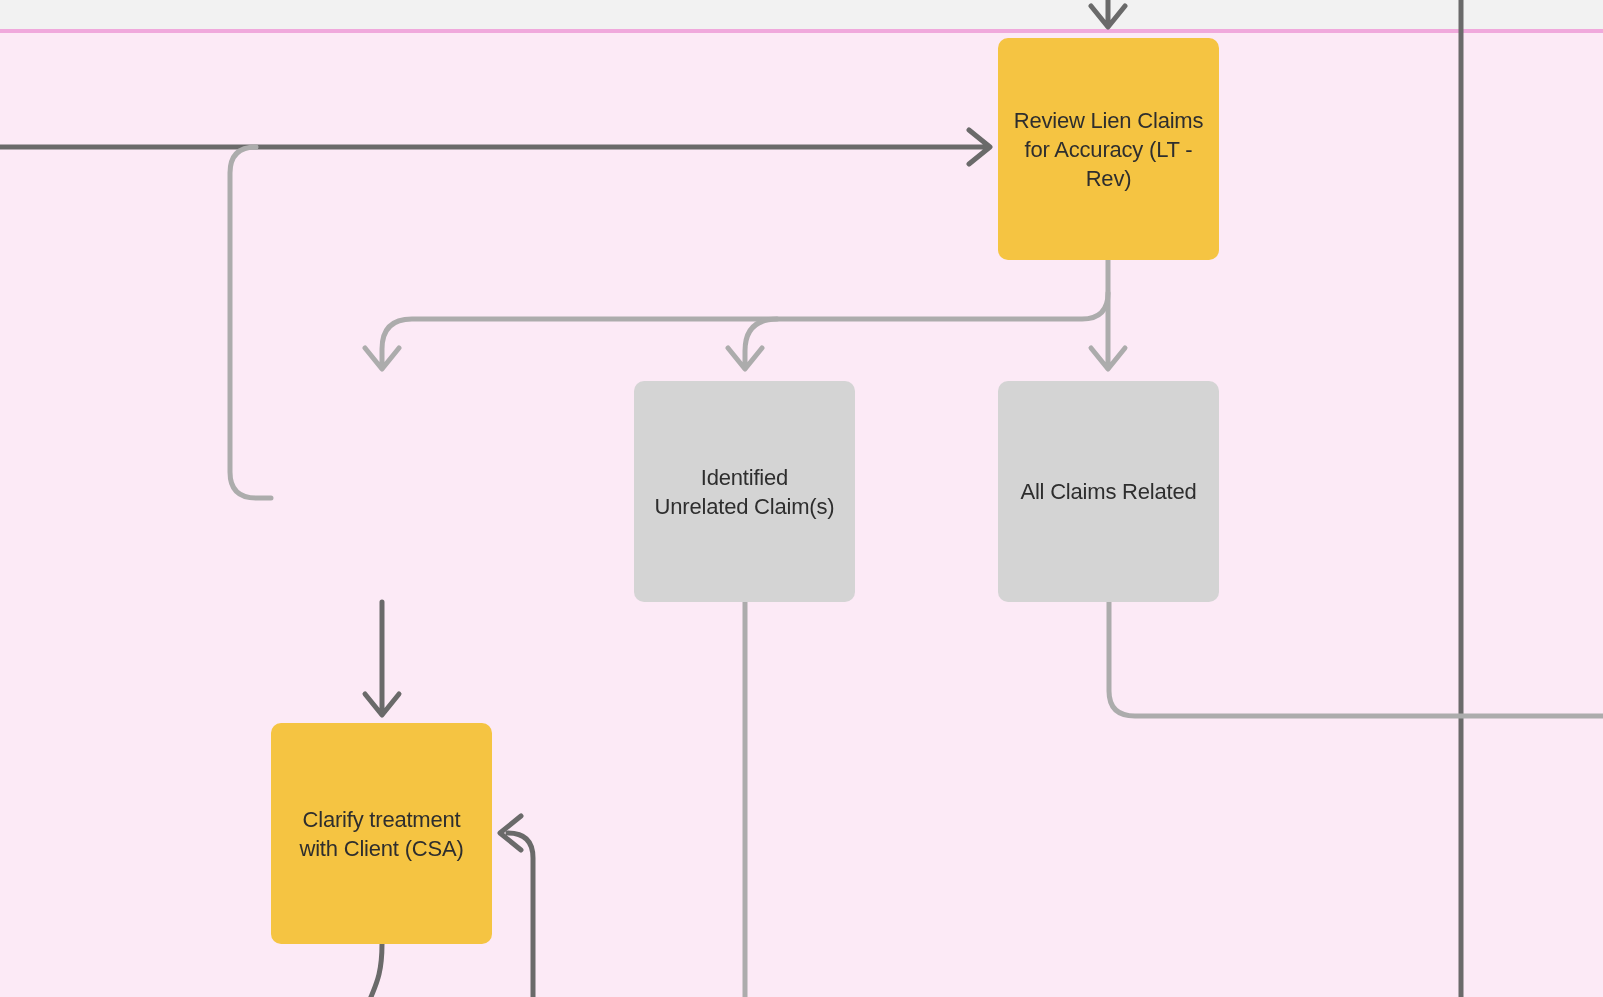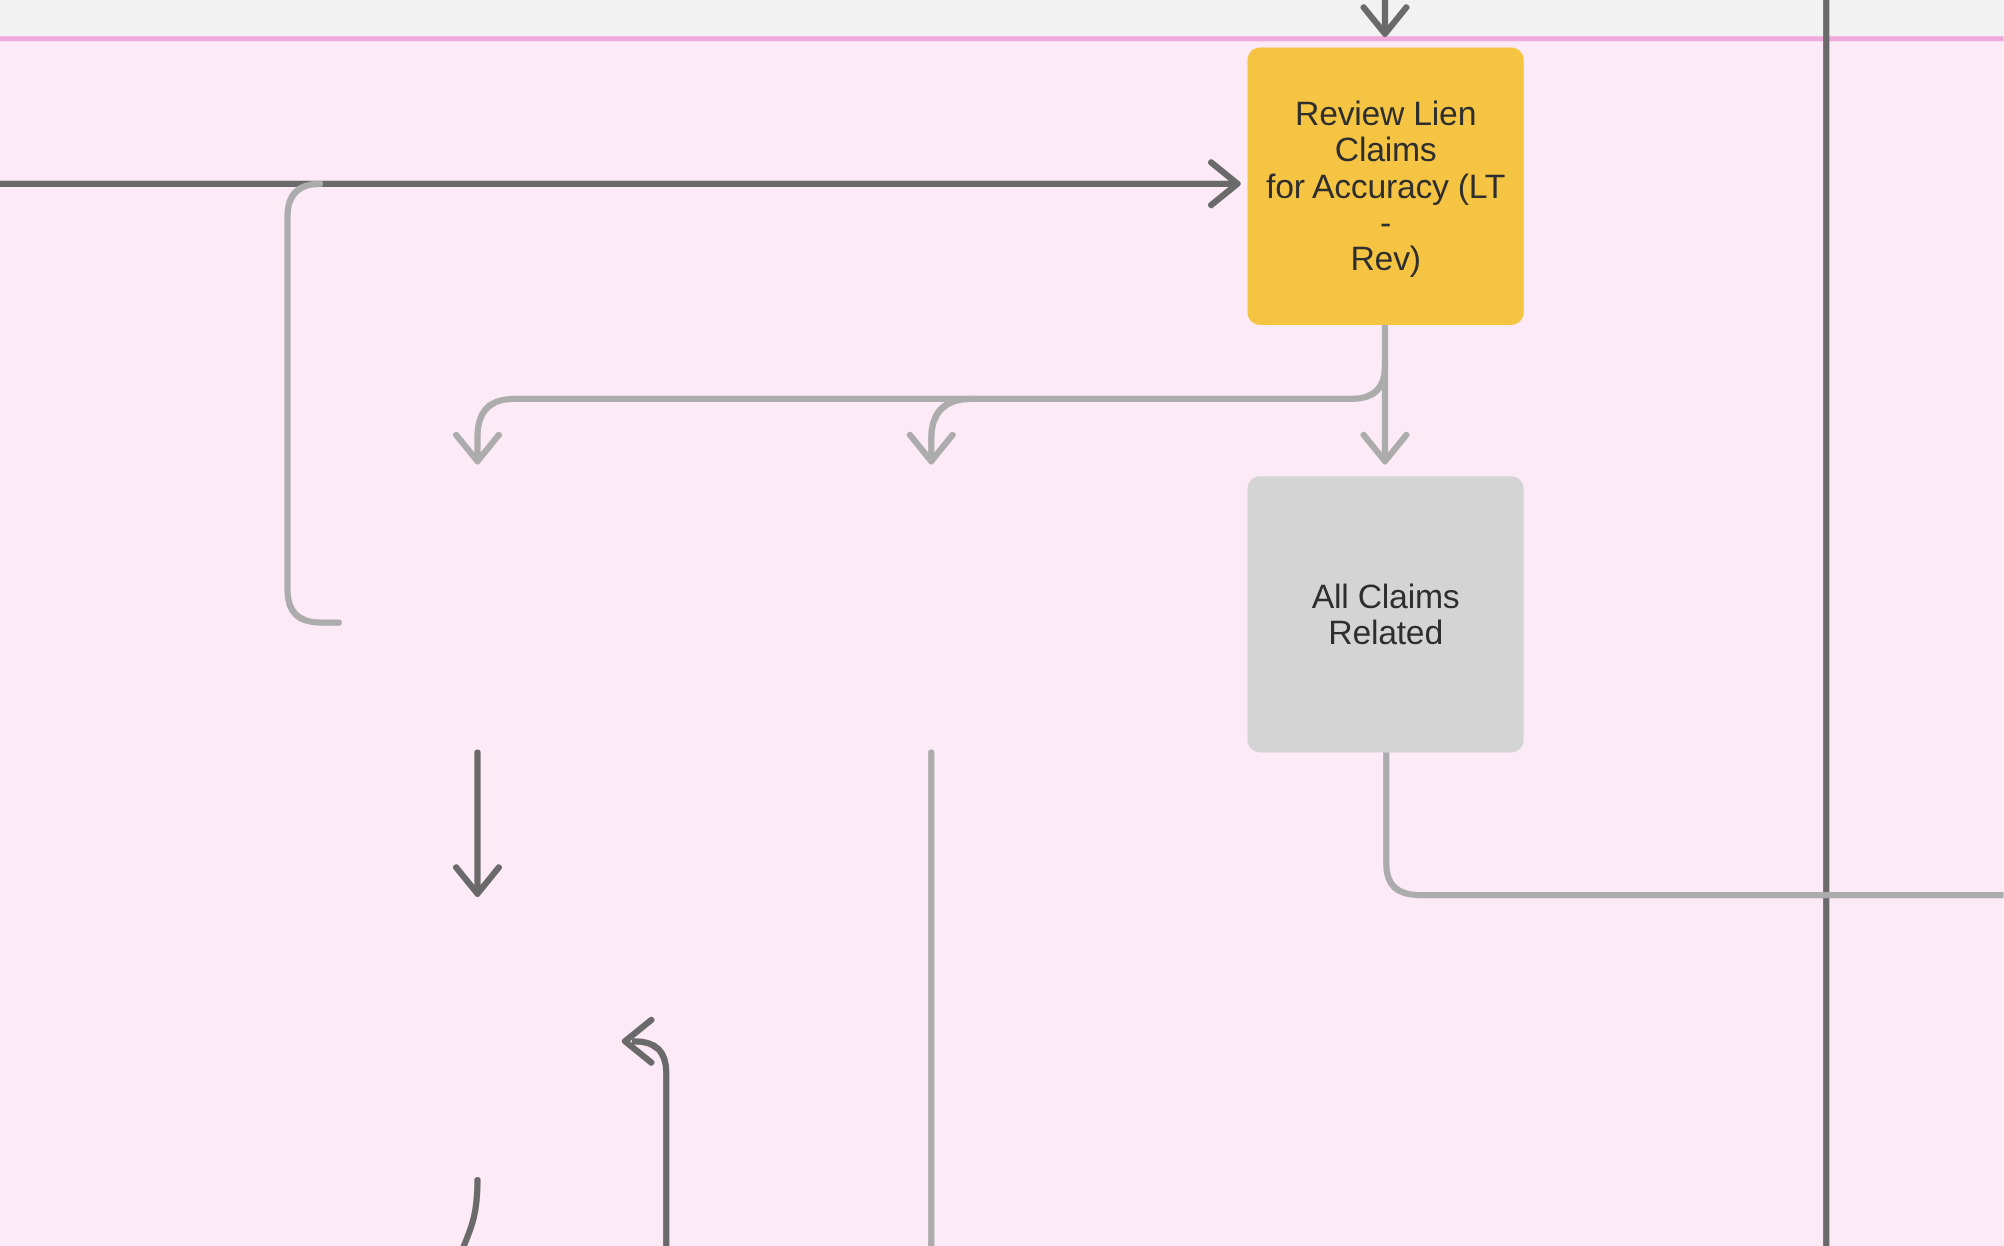--- a/index.html
+++ b/index.html
@@ -39,21 +39,21 @@
   .node {
     position: absolute;
     box-sizing: border-box;
     border-radius: 10px;
     display: flex;
     align-items: center;
     justify-content: center;
     text-align: center;
     white-space: pre-line;
     color: var(--text, #2E2E2E);
-    font-size: 27px;
+    font-size: 22px;
     line-height: 29px;
     letter-spacing: -0.2px;
     padding: 8px 12px;
   }
   .node-yellow { background: var(--node-yellow, #F5C442); }
   .node-gray   { background: var(--node-gray, #D4D4D4); }
 
   .node-review     { left:  998px; top:  38px; width: 221px; height: 222px; }
   .node-treatment  { left:  271px; top: 381px; width: 221px; height: 221px; }
   .node-identified { left:  634px; top: 381px; width: 221px; height: 221px; }
@@ -93,17 +93,21 @@
     <path class="edge edge-light" d="M 745 602 L 745 1002"></path>
 
     <path class="edge edge-light" d="M 1109 602 L 1109 691 Q 1109 716 1135 716 L 1608 716"></path>
   </svg>
 
   <div class="node node-yellow node-review">Review Lien Claims
 for Accuracy (LT -
 Rev)</div>
 
 
+  <div class="node node-gray node-identified">Identified
+Unrelated Claim(s)</div>
 
   <div class="node node-gray node-allclaims">All Claims Related</div>
 
+  <div class="node node-yellow node-clarify">Clarify treatment
+with Client (CSA)</div>
 
 </div>
 
 </body></html>

